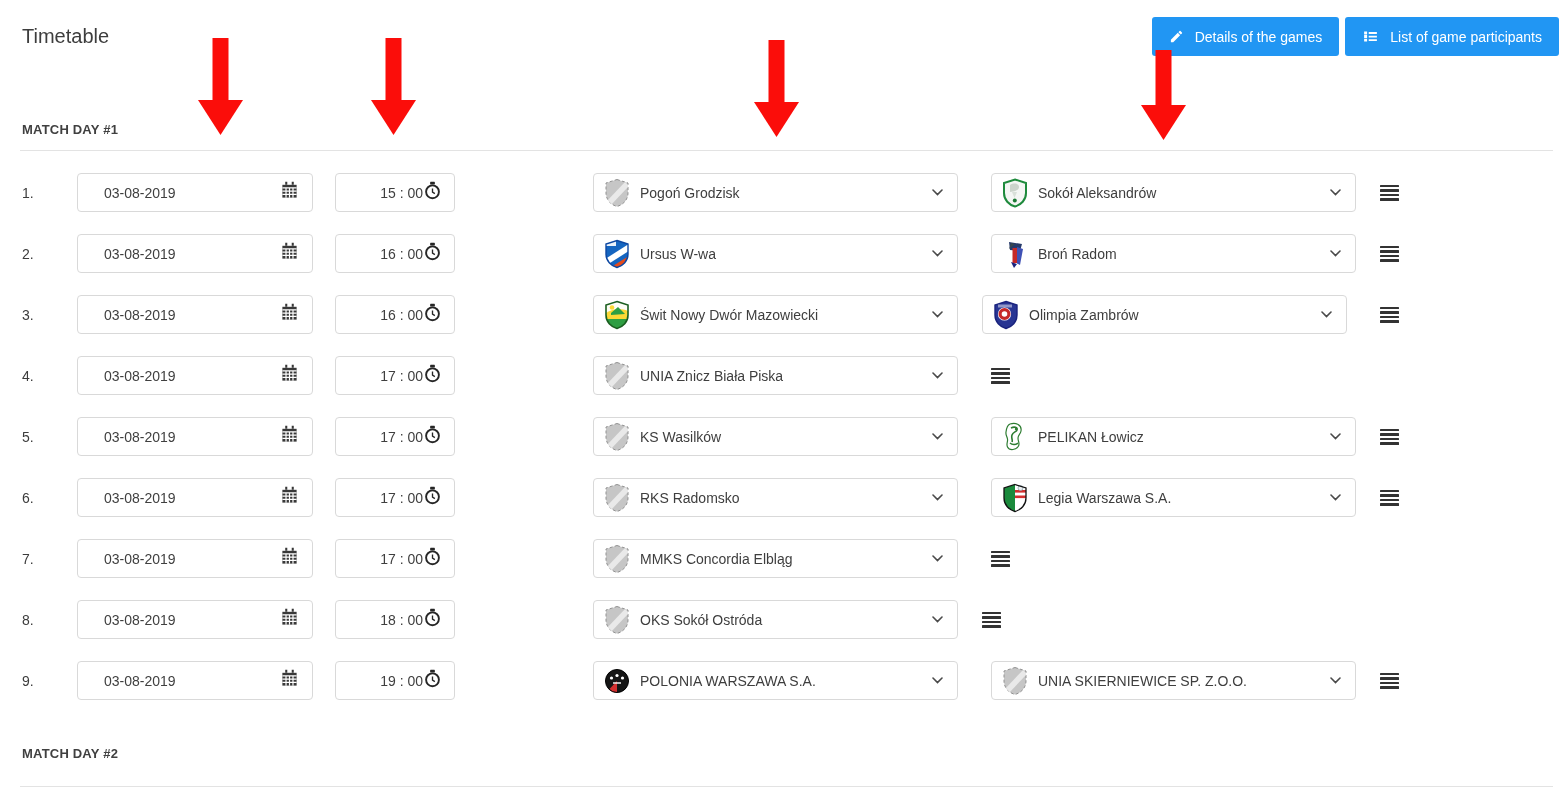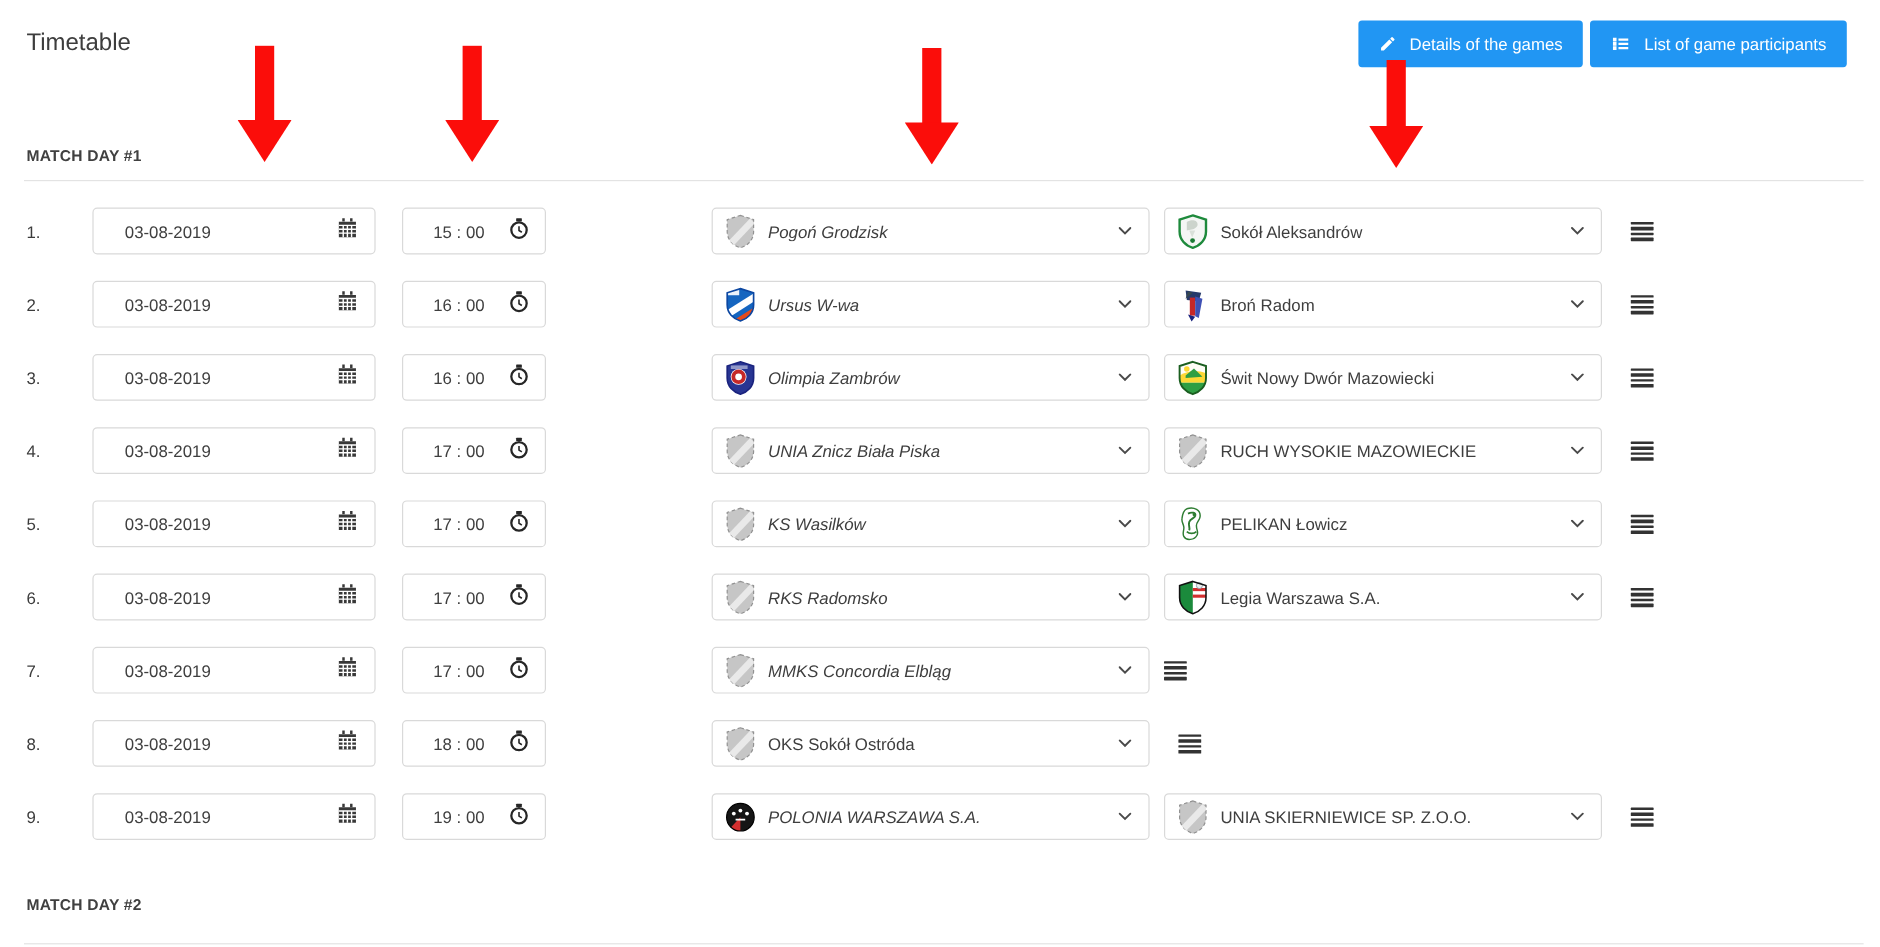--- a/index.html
+++ b/index.html
@@ -2,21 +2,21 @@
 <html><head>
 <meta charset="utf-8">
 <style>
   html,body{margin:0;padding:0;}
   body{
     width:1567px;height:789px;position:relative;overflow:hidden;
     background:#ffffff;color:#3c3c3c;
     font-family:"Liberation Sans", sans-serif;
   }
   .page-title{position:absolute;left:22px;top:25px;font-size:20px;color:#3d3d3d;}
-  .toolbar{position:absolute;top:17px;right:28px;display:flex;gap:6px;z-index:2;align-items:flex-end;}
+  .toolbar{position:absolute;top:17px;right:8px;display:flex;gap:6px;z-index:2;align-items:flex-end;}
   .btn{
     background:var(--accent,#2196f3);color:#fff;height:39px;border:none;border-radius:3px;
     display:flex;align-items:center;gap:11px;padding:0 17px;font-size:14px;cursor:pointer;
     font-family:"Liberation Sans", sans-serif;
   }
   .btn svg{display:block;}
   .arrow{position:absolute;width:45px;z-index:5;pointer-events:none;}
   .arrow svg{display:block;}
   .a1{left:198px;top:38px;}
   .a2{left:371px;top:38px;}
@@ -31,24 +31,24 @@
   .dv1{top:150px;}
   .dv2{top:786px;}
   .rows{position:absolute;top:173px;left:0;width:100%;}
   .row{display:flex;align-items:center;height:39px;margin-bottom:22px;padding-left:22px;box-sizing:border-box;}
   .row-num{width:55px;font-size:14px;color:#3c3c3c;}
   .inputbox{
     border:1px solid #d9d9d9;border-radius:4px;height:39px;box-sizing:border-box;
     display:flex;align-items:center;background:#fff;cursor:pointer;
   }
   .date-input{width:236px;margin-right:22px;padding:0 13px 0 26px;justify-content:space-between;text-align:center;}
-  .time-input{width:120px;margin-right:138px;padding:0 12px 0 25px;justify-content:space-between;}
+  .time-input{width:120px;margin-right:138px;padding:0 12px 0 25px;justify-content:flex-end;}
   .val{font-size:14px;color:#3f3f3f;}
   .team-select{width:365px;padding:0 14px 0 10px;}
-  .home-select{margin-right:12px;font-style:italic;}
+  .home-select{margin-right:33px;}
   .away-select{margin-right:24px;}
   .logo{width:26px;height:30px;flex:0 0 26px;display:flex;align-items:center;justify-content:center;}
   .logo svg{display:block;}
   .team-name{flex:1;margin-left:10px;font-size:14px;color:#3e3e3e;white-space:nowrap;overflow:hidden;}
   .chevron{flex:0 0 auto;display:flex;align-items:center;}
   .handle{display:flex;flex-direction:column;gap:2px;width:19px;cursor:grab;}
   .handle i{display:block;height:2.5px;background:#333;border-radius:0.5px;}
 </style>
 </head>
 <body style="--accent: #2196f3;">
@@ -260,36 +260,20 @@
     <div class="inputbox time-input">
       <span class="val">16 : 00</span>
       <span>
         <svg viewBox="0 0 24 24" width="19" height="19">
           <rect x="9" y="1" width="6" height="3.4" rx="0.6" fill="#262626"></rect>
           <circle cx="12" cy="13.6" r="8.1" fill="none" stroke="#262626" stroke-width="2.4"></circle>
           <path d="M12 9.6v4.4l3 1.9" fill="none" stroke="#262626" stroke-width="1.7"></path>
         </svg>
       </span>
     </div>
-    <div class="inputbox team-select home-select">
-      <span class="logo">
-          <svg width="26" height="30" viewBox="0 0 26 30">
-    <path d="M13 1.5L24 5v10c0 7-5 11.8-11 13.5C7 26.8 2 22 2 15V5z" fill="#283593" stroke="#1a237e" stroke-width="1.4"></path>
-    <rect x="5" y="4.5" width="14" height="3" fill="#e8eaf6" opacity="0.55"></rect>
-    <circle cx="11.5" cy="14" r="6.6" fill="#ffffff"></circle>
-    <circle cx="11.5" cy="14" r="4.4" fill="none" stroke="#c62828" stroke-width="3.2"></circle>
-          </svg>
-        </span>
-      <span class="team-name">Olimpia Zambrów</span>
-      <span class="chevron">
-        <svg width="11" height="7" viewBox="0 0 11 7">
-            <path d="M1 1l4.5 4.5L10 1" stroke="#4a4a4a" stroke-width="1.6" fill="none" stroke-linecap="round"></path>
-          </svg>
-      </span>
-    </div>
     <div class="inputbox team-select away-select">
       <span class="logo">
           <svg width="26" height="30" viewBox="0 0 26 30">
     <defs>
               <clipPath id="cp-sw">
                 <path d="M13 1.5L24 5v10c0 7-5 11.8-11 13.5C7 26.8 2 22 2 15V5z"></path>
               </clipPath>
             </defs>
     <path d="M13 1.5L24 5v10c0 7-5 11.8-11 13.5C7 26.8 2 22 2 15V5z" fill="#fdfdf6"></path>
     <g clip-path="url(#cp-sw)">
@@ -301,20 +285,36 @@
     <path d="M13 1.5L24 5v10c0 7-5 11.8-11 13.5C7 26.8 2 22 2 15V5z" fill="none" stroke="#1b5e20" stroke-width="1.6"></path>
           </svg>
         </span>
       <span class="team-name">Świt Nowy Dwór Mazowiecki</span>
       <span class="chevron">
         <svg width="11" height="7" viewBox="0 0 11 7">
             <path d="M1 1l4.5 4.5L10 1" stroke="#4a4a4a" stroke-width="1.6" fill="none" stroke-linecap="round"></path>
           </svg>
       </span>
     </div>
+    <div class="inputbox team-select home-select">
+      <span class="logo">
+          <svg width="26" height="30" viewBox="0 0 26 30">
+    <path d="M13 1.5L24 5v10c0 7-5 11.8-11 13.5C7 26.8 2 22 2 15V5z" fill="#283593" stroke="#1a237e" stroke-width="1.4"></path>
+    <rect x="5" y="4.5" width="14" height="3" fill="#e8eaf6" opacity="0.55"></rect>
+    <circle cx="11.5" cy="14" r="6.6" fill="#ffffff"></circle>
+    <circle cx="11.5" cy="14" r="4.4" fill="none" stroke="#c62828" stroke-width="3.2"></circle>
+          </svg>
+        </span>
+      <span class="team-name">Olimpia Zambrów</span>
+      <span class="chevron">
+        <svg width="11" height="7" viewBox="0 0 11 7">
+            <path d="M1 1l4.5 4.5L10 1" stroke="#4a4a4a" stroke-width="1.6" fill="none" stroke-linecap="round"></path>
+          </svg>
+      </span>
+    </div>
     <span class="handle">
         <i></i>
         <i></i>
         <i></i>
         <i></i>
       </span>
   </div>
 
   <div class="row">
     <span class="row-num">4.</span>
@@ -346,39 +346,20 @@
     <defs>
               <clipPath id="cp-ph">
                 <path d="M13 1.5L24 5v10c0 7-5 11.8-11 13.5C7 26.8 2 22 2 15V5z"></path>
               </clipPath>
             </defs>
     <path d="M13 1.5L24 5v10c0 7-5 11.8-11 13.5C7 26.8 2 22 2 15V5z" fill="#c6c6c6" stroke="#929292" stroke-width="1" stroke-dasharray="3 2.2"></path>
     <path d="M2 24L21 4l4 4L6 28z" fill="#e9e9e9" clip-path="url(#cp-ph)"></path>
           </svg>
         </span>
       <span class="team-name">UNIA Znicz Biała Piska</span>
-      <span class="chevron">
-        <svg width="11" height="7" viewBox="0 0 11 7">
-            <path d="M1 1l4.5 4.5L10 1" stroke="#4a4a4a" stroke-width="1.6" fill="none" stroke-linecap="round"></path>
-          </svg>
-      </span>
-    </div>
-    <div class="inputbox team-select away-select">
-      <span class="logo">
-          <svg width="26" height="30" viewBox="0 0 26 30">
-    <defs>
-              <clipPath id="cp-ph">
-                <path d="M13 1.5L24 5v10c0 7-5 11.8-11 13.5C7 26.8 2 22 2 15V5z"></path>
-              </clipPath>
-            </defs>
-    <path d="M13 1.5L24 5v10c0 7-5 11.8-11 13.5C7 26.8 2 22 2 15V5z" fill="#c6c6c6" stroke="#929292" stroke-width="1" stroke-dasharray="3 2.2"></path>
-    <path d="M2 24L21 4l4 4L6 28z" fill="#e9e9e9" clip-path="url(#cp-ph)"></path>
-          </svg>
-        </span>
-      <span class="team-name">RUCH WYSOKIE MAZOWIECKIE</span>
       <span class="chevron">
         <svg width="11" height="7" viewBox="0 0 11 7">
             <path d="M1 1l4.5 4.5L10 1" stroke="#4a4a4a" stroke-width="1.6" fill="none" stroke-linecap="round"></path>
           </svg>
       </span>
     </div>
     <span class="handle">
         <i></i>
         <i></i>
         <i></i>

